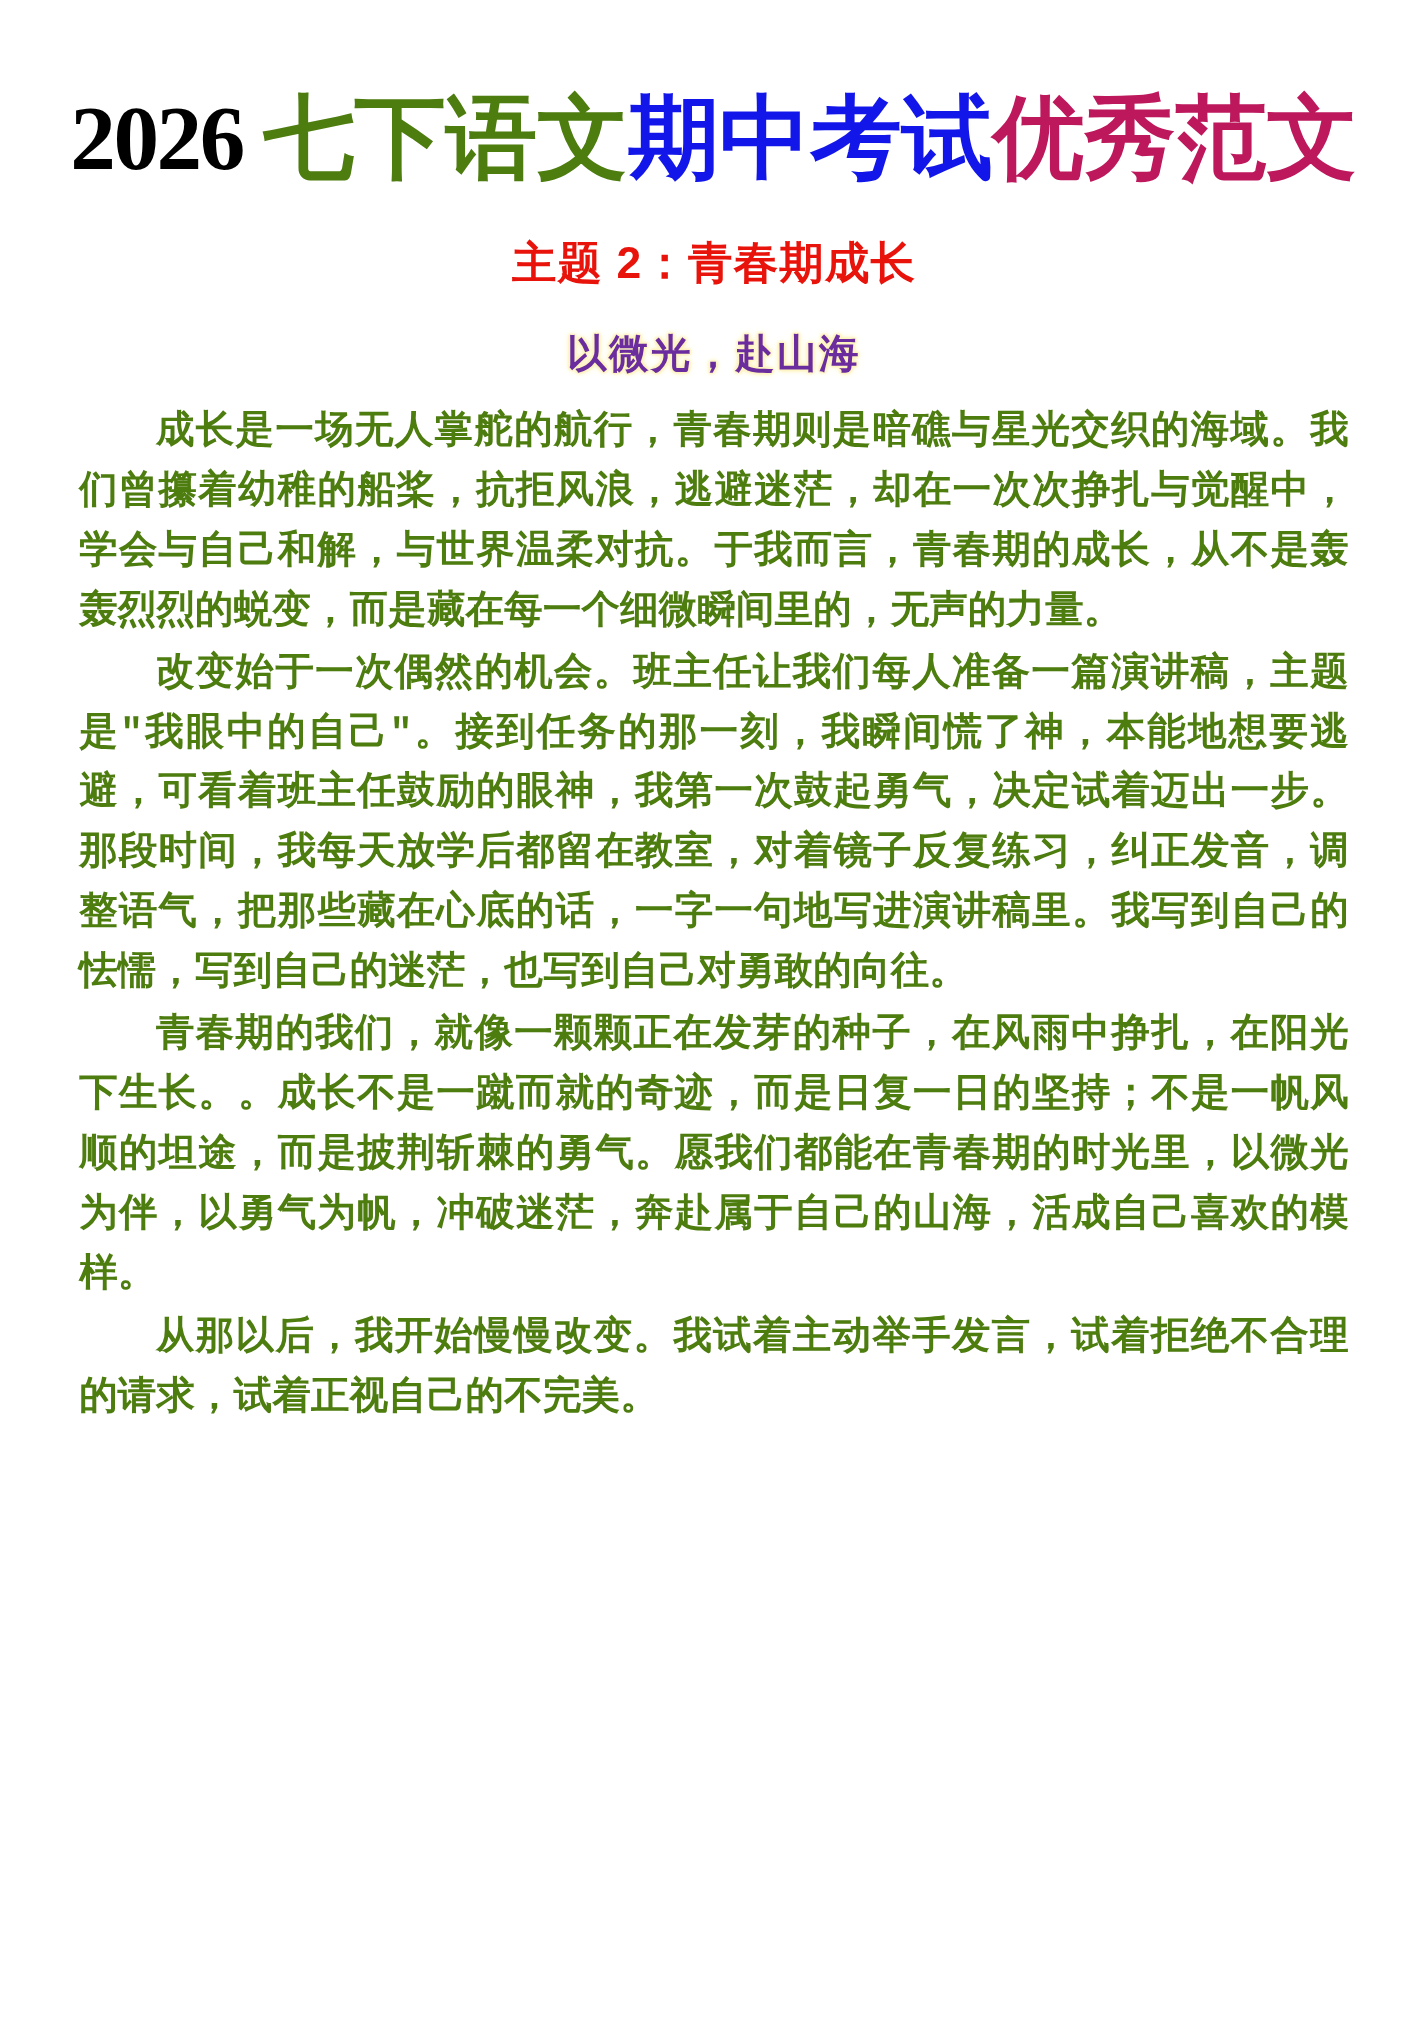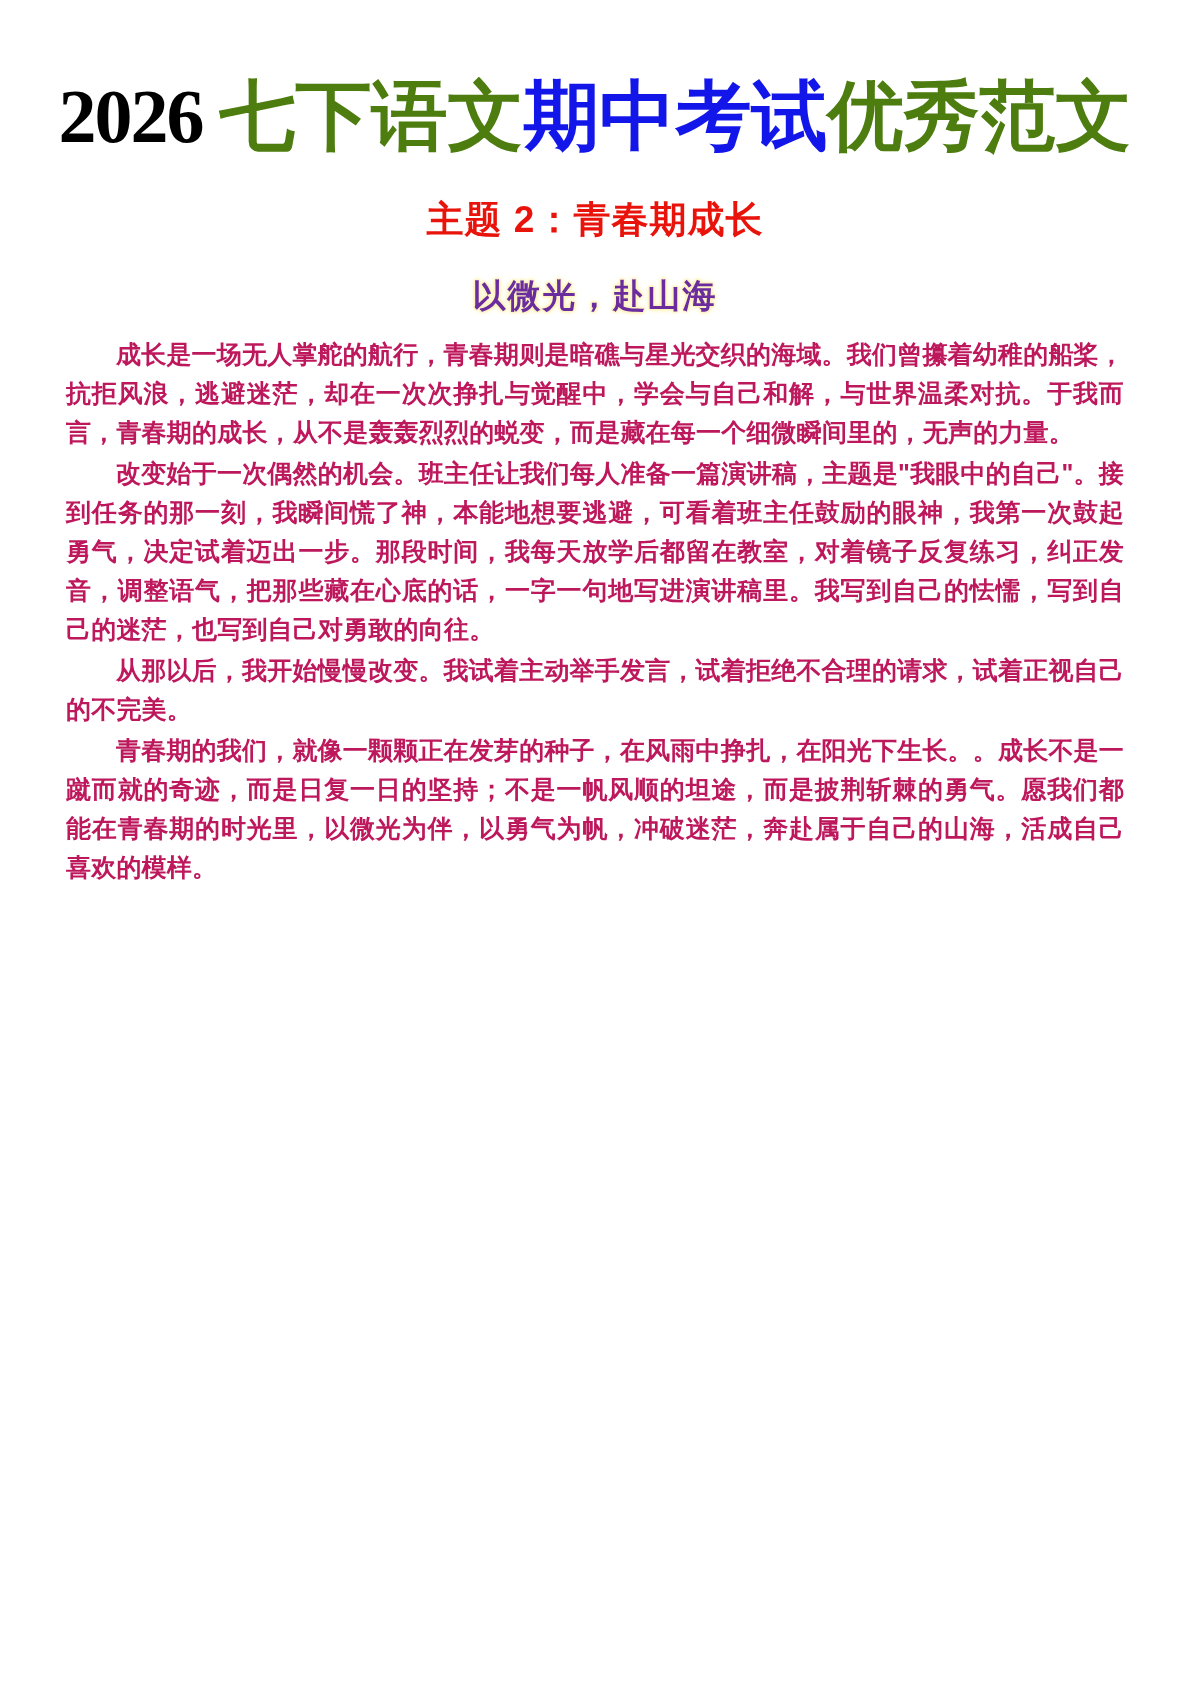--- a/index.html
+++ b/index.html
@@ -41,21 +41,21 @@
     display: inline;
     font-family: "Liberation Sans", "DejaVu Sans", sans-serif;
   }
   .main-title .seg-year {
     font-family: "Liberation Serif", "DejaVu Serif", serif;
     color: #000000;
     letter-spacing: -2px;
   }
   .seg-green { color: #4d7c0f; }
   .seg-blue  { color: #1316e8; text-align: center; }
-  .seg-black { color: #4d7c0f; }
+  .seg-black { color: #be185d; }
 
   
   .theme-line {
     text-align: center;
     color: #e8140c;
     font-size: 37px;
     font-weight: bold;
     line-height: 1.0;
     margin: 16px;
     padding-top: 31px;
@@ -82,44 +82,44 @@
     font-family: Liberation Serif, serif;
   }
 
   
   .body-text {
     margin: 0;
     padding: 22px 66px 0 66px;
   }
   .para {
     margin: 0 0 2px 0;
-    font-size: 25px;
+    font-size: 32px;
     line-height: 1.56;
     font-weight: bold;
     text-align: justify;
     text-justify: inter-ideograph;
     text-indent: 2em;
     letter-spacing: 0.2px;
-    color: #be185d;
-    font-family: Liberation Sans, sans-serif;
+    color: #4d7c0f;
+    font-family: Liberation Mono, monospace;
   }
 </style>
 </head>
 <body>
 
 <div class="page">
 
   <h1 class="main-title">
     <span class="seg seg-year">2026 </span><span class="seg seg-green">七下语文</span><span class="seg seg-blue">期中考试</span><span class="seg seg-black">优秀范文</span>
   </h1>
 
   <h2 class="theme-line">主题 2：青春期成长</h2>
 
   <h3 class="essay-title">以微光，赴山海</h3>
 
   <div class="body-text">
     <p class="para">成长是一场无人掌舵的航行，青春期则是暗礁与星光交织的海域。我们曾攥着幼稚的船桨，抗拒风浪，逃避迷茫，却在一次次挣扎与觉醒中，学会与自己和解，与世界温柔对抗。于我而言，青春期的成长，从不是轰轰烈烈的蜕变，而是藏在每一个细微瞬间里的，无声的力量。</p>
     <p class="para">改变始于一次偶然的机会。班主任让我们每人准备一篇演讲稿，主题是"我眼中的自己"。接到任务的那一刻，我瞬间慌了神，本能地想要逃避，可看着班主任鼓励的眼神，我第一次鼓起勇气，决定试着迈出一步。那段时间，我每天放学后都留在教室，对着镜子反复练习，纠正发音，调整语气，把那些藏在心底的话，一字一句地写进演讲稿里。我写到自己的怯懦，写到自己的迷茫，也写到自己对勇敢的向往。</p>
+    <p class="para">青春期的我们，就像一颗颗正在发芽的种子，在风雨中挣扎，在阳光下生长。。成长不是一蹴而就的奇迹，而是日复一日的坚持；不是一帆风顺的坦途，而是披荆斩棘的勇气。愿我们都能在青春期的时光里，以微光为伴，以勇气为帆，冲破迷茫，奔赴属于自己的山海，活成自己喜欢的模样。</p>
     <p class="para">从那以后，我开始慢慢改变。我试着主动举手发言，试着拒绝不合理的请求，试着正视自己的不完美。</p>
-    <p class="para">青春期的我们，就像一颗颗正在发芽的种子，在风雨中挣扎，在阳光下生长。。成长不是一蹴而就的奇迹，而是日复一日的坚持；不是一帆风顺的坦途，而是披荆斩棘的勇气。愿我们都能在青春期的时光里，以微光为伴，以勇气为帆，冲破迷茫，奔赴属于自己的山海，活成自己喜欢的模样。</p>
   </div>
 
 </div>
 
 </body></html>

